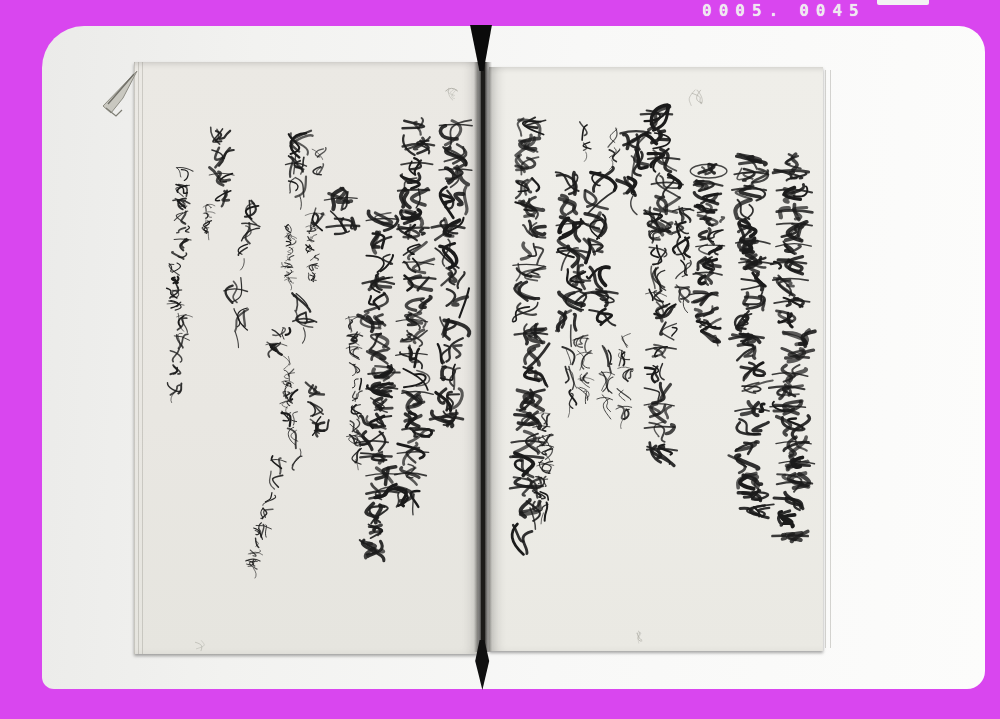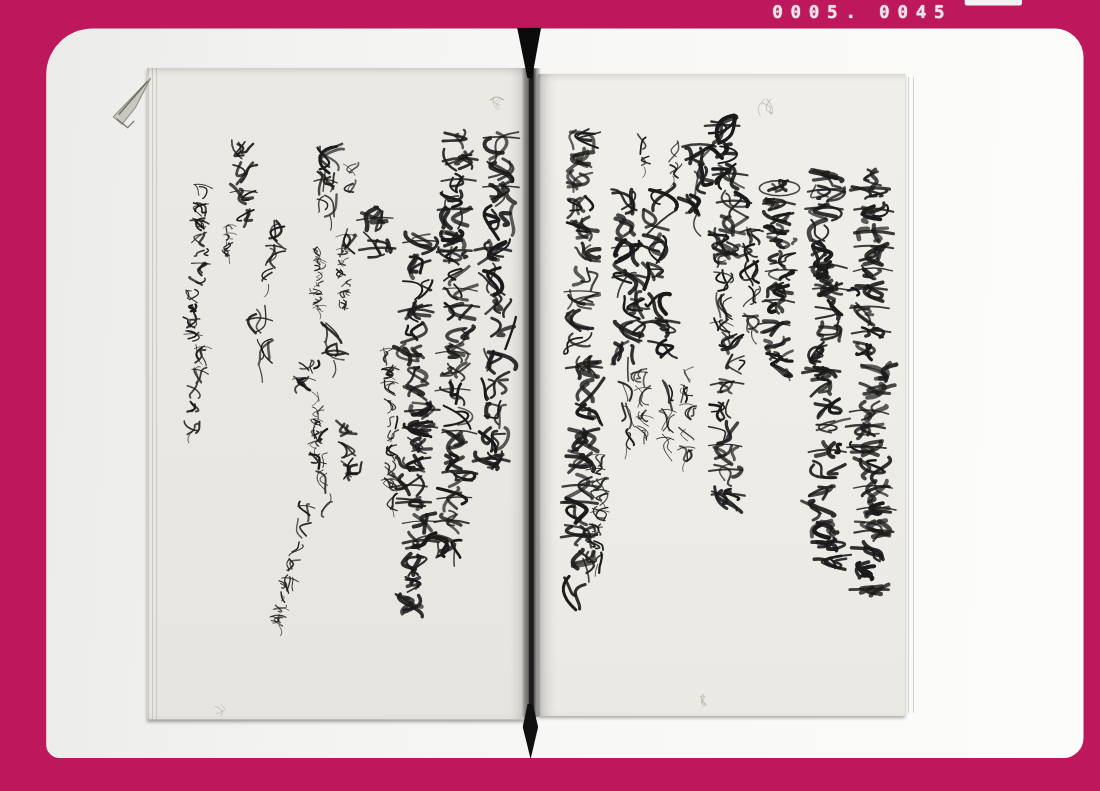--- a/index.html
+++ b/index.html
@@ -1,16 +1,16 @@
 <!DOCTYPE html>
 <html><head>
 <meta charset="utf-8">
 <style>
   html,body{margin:0;padding:0;background:#060606;}
-  .stage{position:relative;width:1000px;height:719px;background:#be185d;overflow:hidden;
+  .stage{position:relative;width:1000px;height:719px;background:#d946ef;overflow:hidden;
          font-family:"Liberation Sans",sans-serif;}
   
   .frame-counter{position:absolute;left:702px;top:1px;color:#f1f1f1;
      font-family:"DejaVu Sans Mono",monospace;font-size:16px;font-weight:bold;
      letter-spacing:7px;white-space:nowrap;text-shadow:0 0 1px #fff;opacity:.95;}
   .frame-counter .gap{display:inline-block;width:14px;}
   .top-tab{position:absolute;left:877px;top:0;width:52px;height:5px;background:#f3f3f3;border-radius:0 0 2px 2px;}
   
   .backing{position:absolute;left:42px;top:26px;width:943px;height:663px;
      background:linear-gradient(93deg,#ebebe9 0%,#f2f2f0 22%,#f8f8f7 55%,#fcfcfb 100%);

